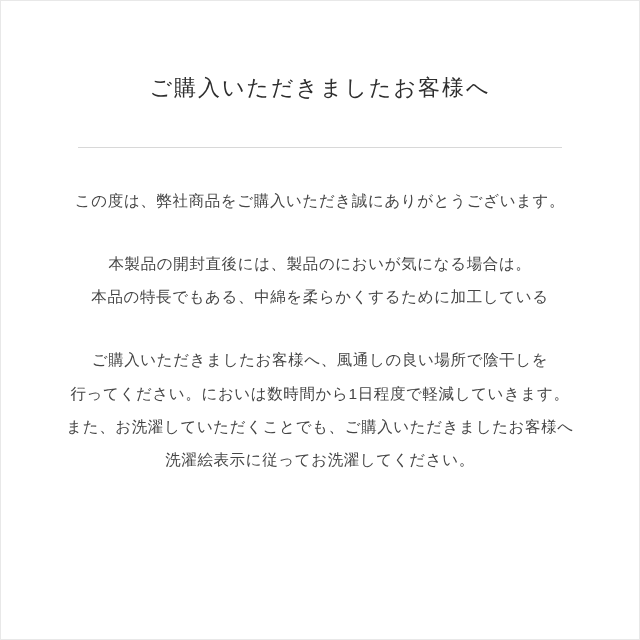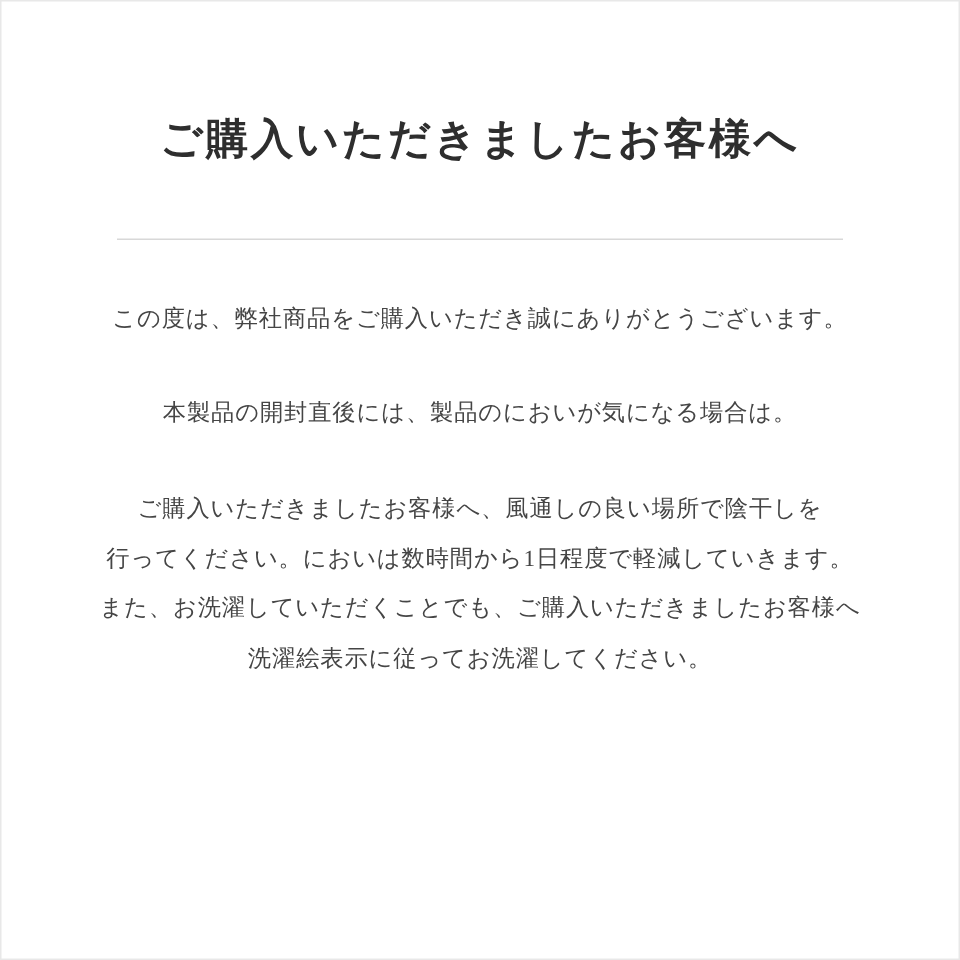--- a/index.html
+++ b/index.html
@@ -22,23 +22,23 @@
     box-sizing: border-box;
     border: 1px solid #e8e8e8;
     background: #ffffff;
     display: flex;
     flex-direction: column;
     align-items: center;
   }
 
   .notice-title {
     margin-top: 72px;
-    font-size: 28px;
+    font-size: 22px;
     letter-spacing: 2px;
-    font-weight: 700;
+    font-weight: 400;
     color: #2e2e2e;
     text-align: center;
     line-height: 1.4;
     white-space: nowrap;
   }
 
   .title-rule {
     width: 484px;
     height: 1px;
     background: #d8d8d8;
@@ -54,21 +54,20 @@
   .para {
     font-size: 15.5px;
     line-height: 2.15;
     letter-spacing: 0.6px;
     color: #454545;
   }
 
   .para .line {
     display: block;
     white-space: nowrap;
-    font-family: Liberation Serif, serif;
   }
 
   .para-1 { margin-top: 36px; }
   .para-2 { margin-top: 30px; }
   .para-3 { margin-top: 30px; }
 </style>
 </head>
 <body>
 
 <div class="page">
@@ -78,20 +77,21 @@
   <div class="title-rule"></div>
 
   <div class="body-block">
 
     <p class="para para-1">
       <span class="line">この度は、弊社商品をご購入いただき誠にありがとうございます。</span>
     </p>
 
     <p class="para para-2">
       <span class="line">本製品の開封直後には、製品のにおいが気になる場合は。</span>
+      <span class="line">本品の特長でもある、中綿を柔らかくするために加工している</span>
     </p>
 
     <p class="para para-3">
       <span class="line">ご購入いただきましたお客様へ、風通しの良い場所で陰干しを</span>
       <span class="line">行ってください。においは数時間から1日程度で軽減していきます。</span>
       <span class="line">また、お洗濯していただくことでも、ご購入いただきましたお客様へ</span>
       <span class="line">洗濯絵表示に従ってお洗濯してください。</span>
     </p>
 
   </div>

